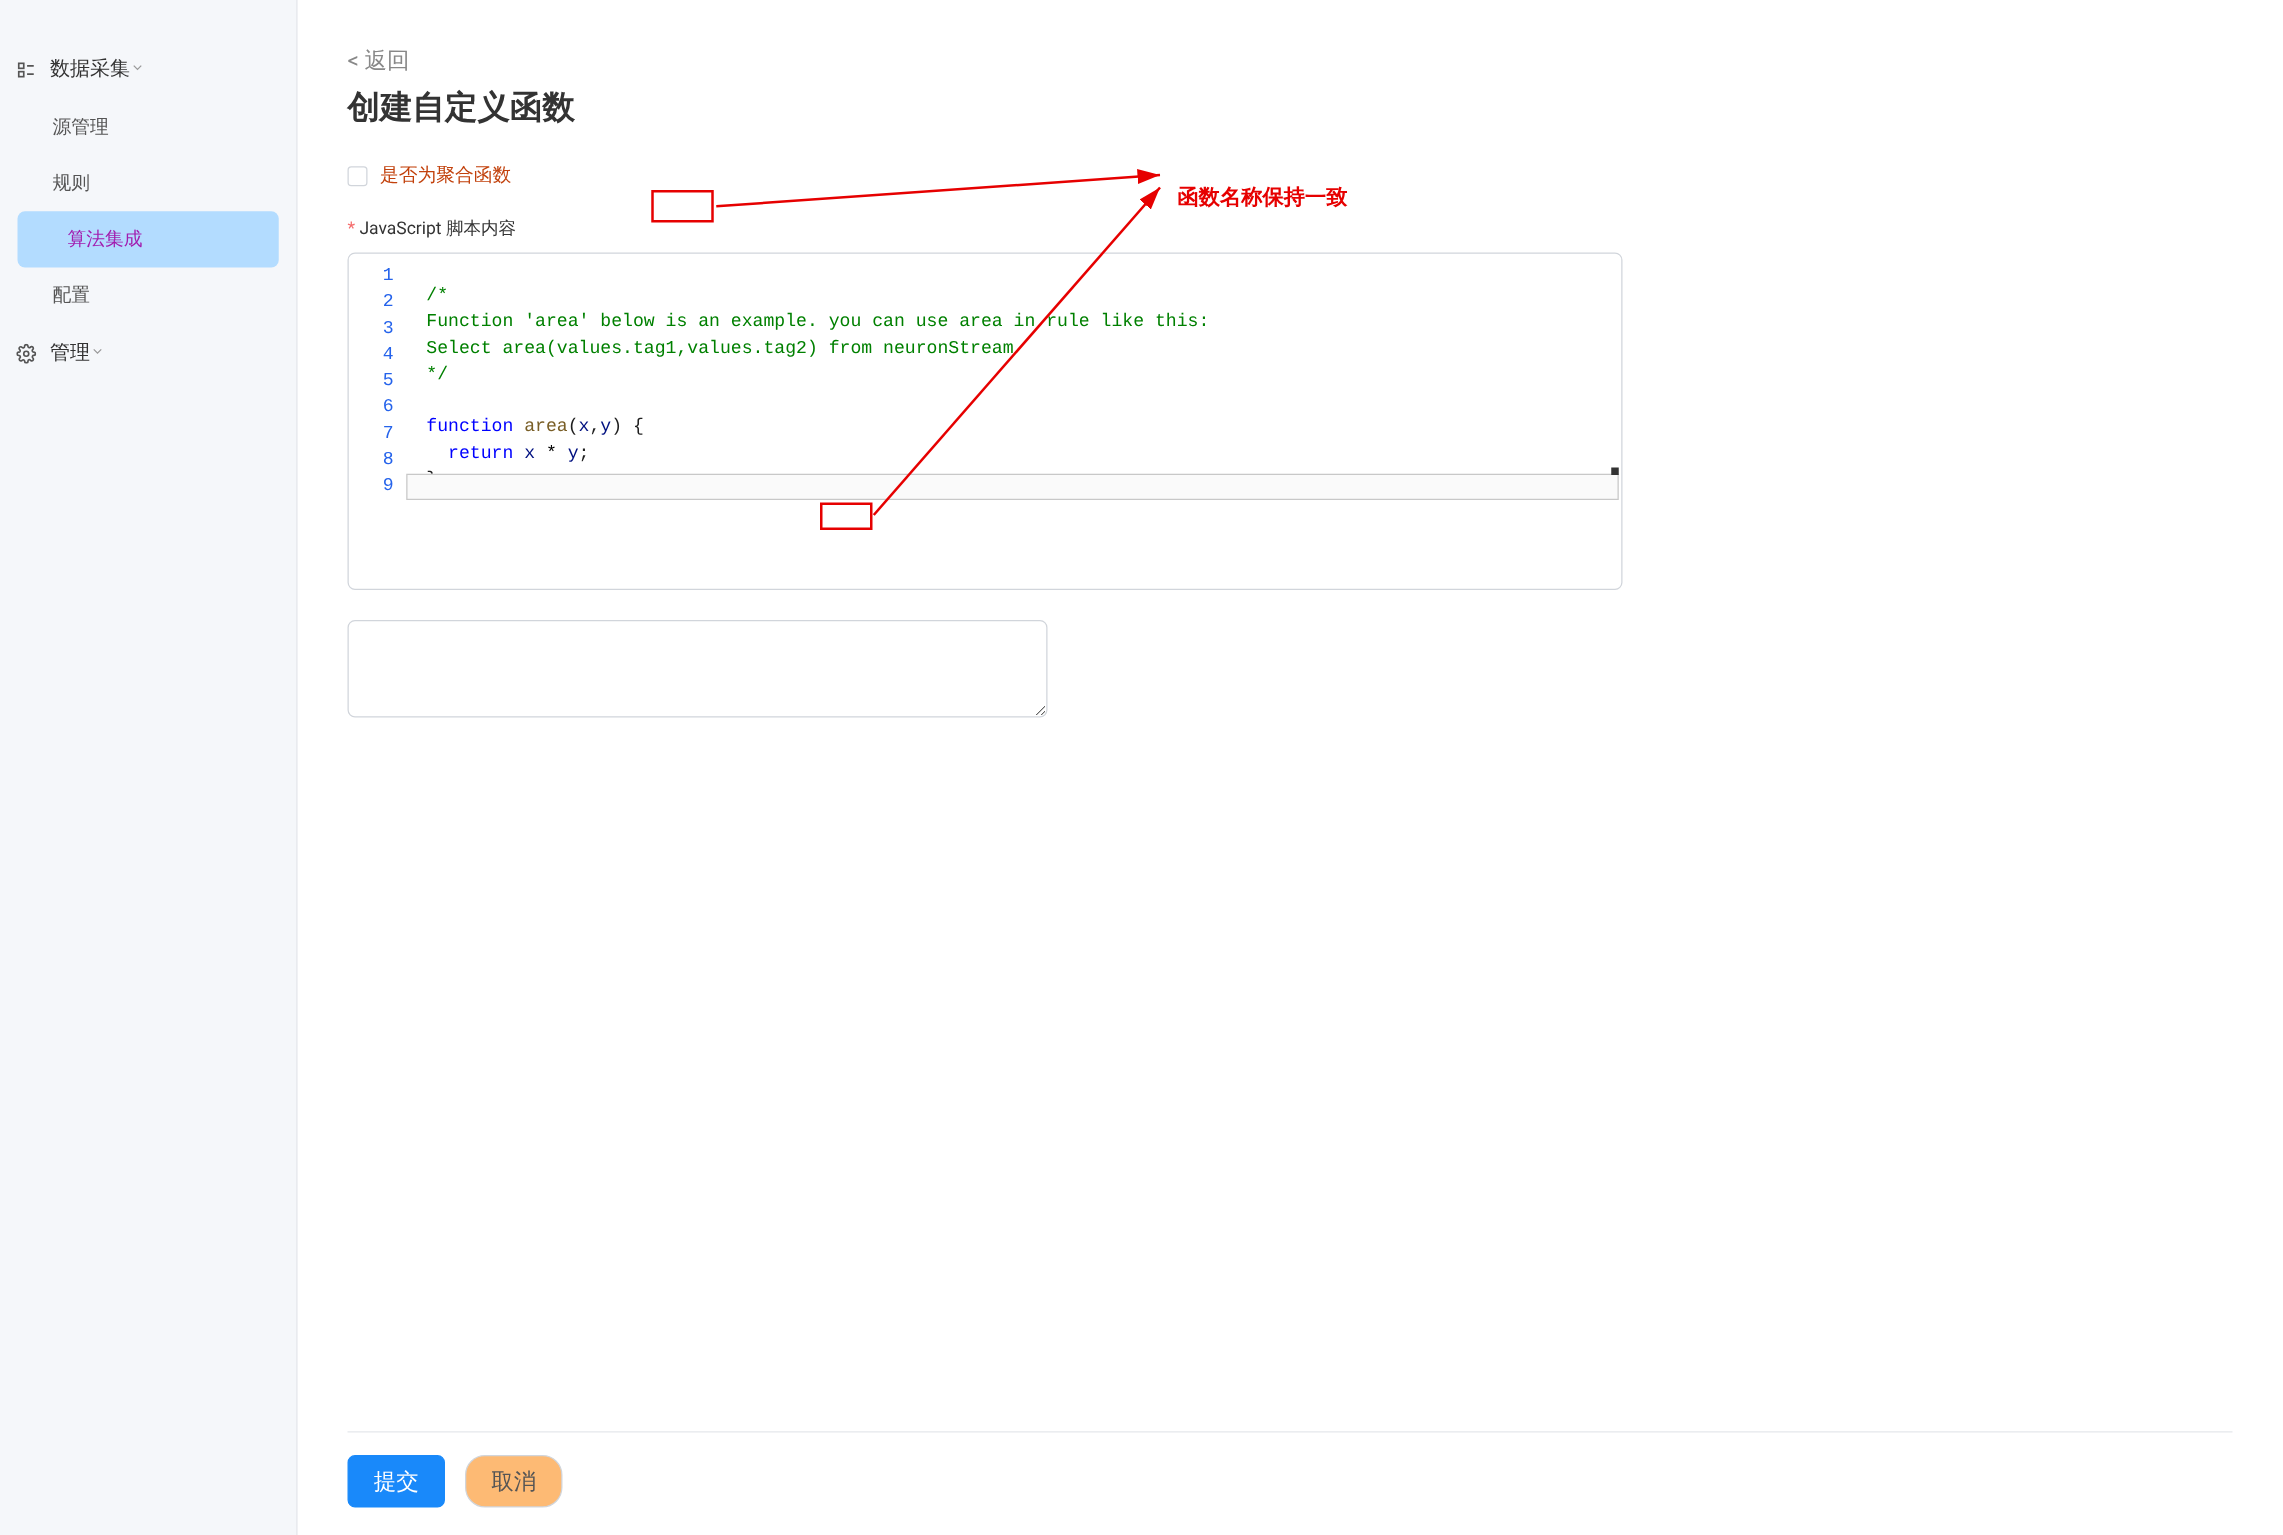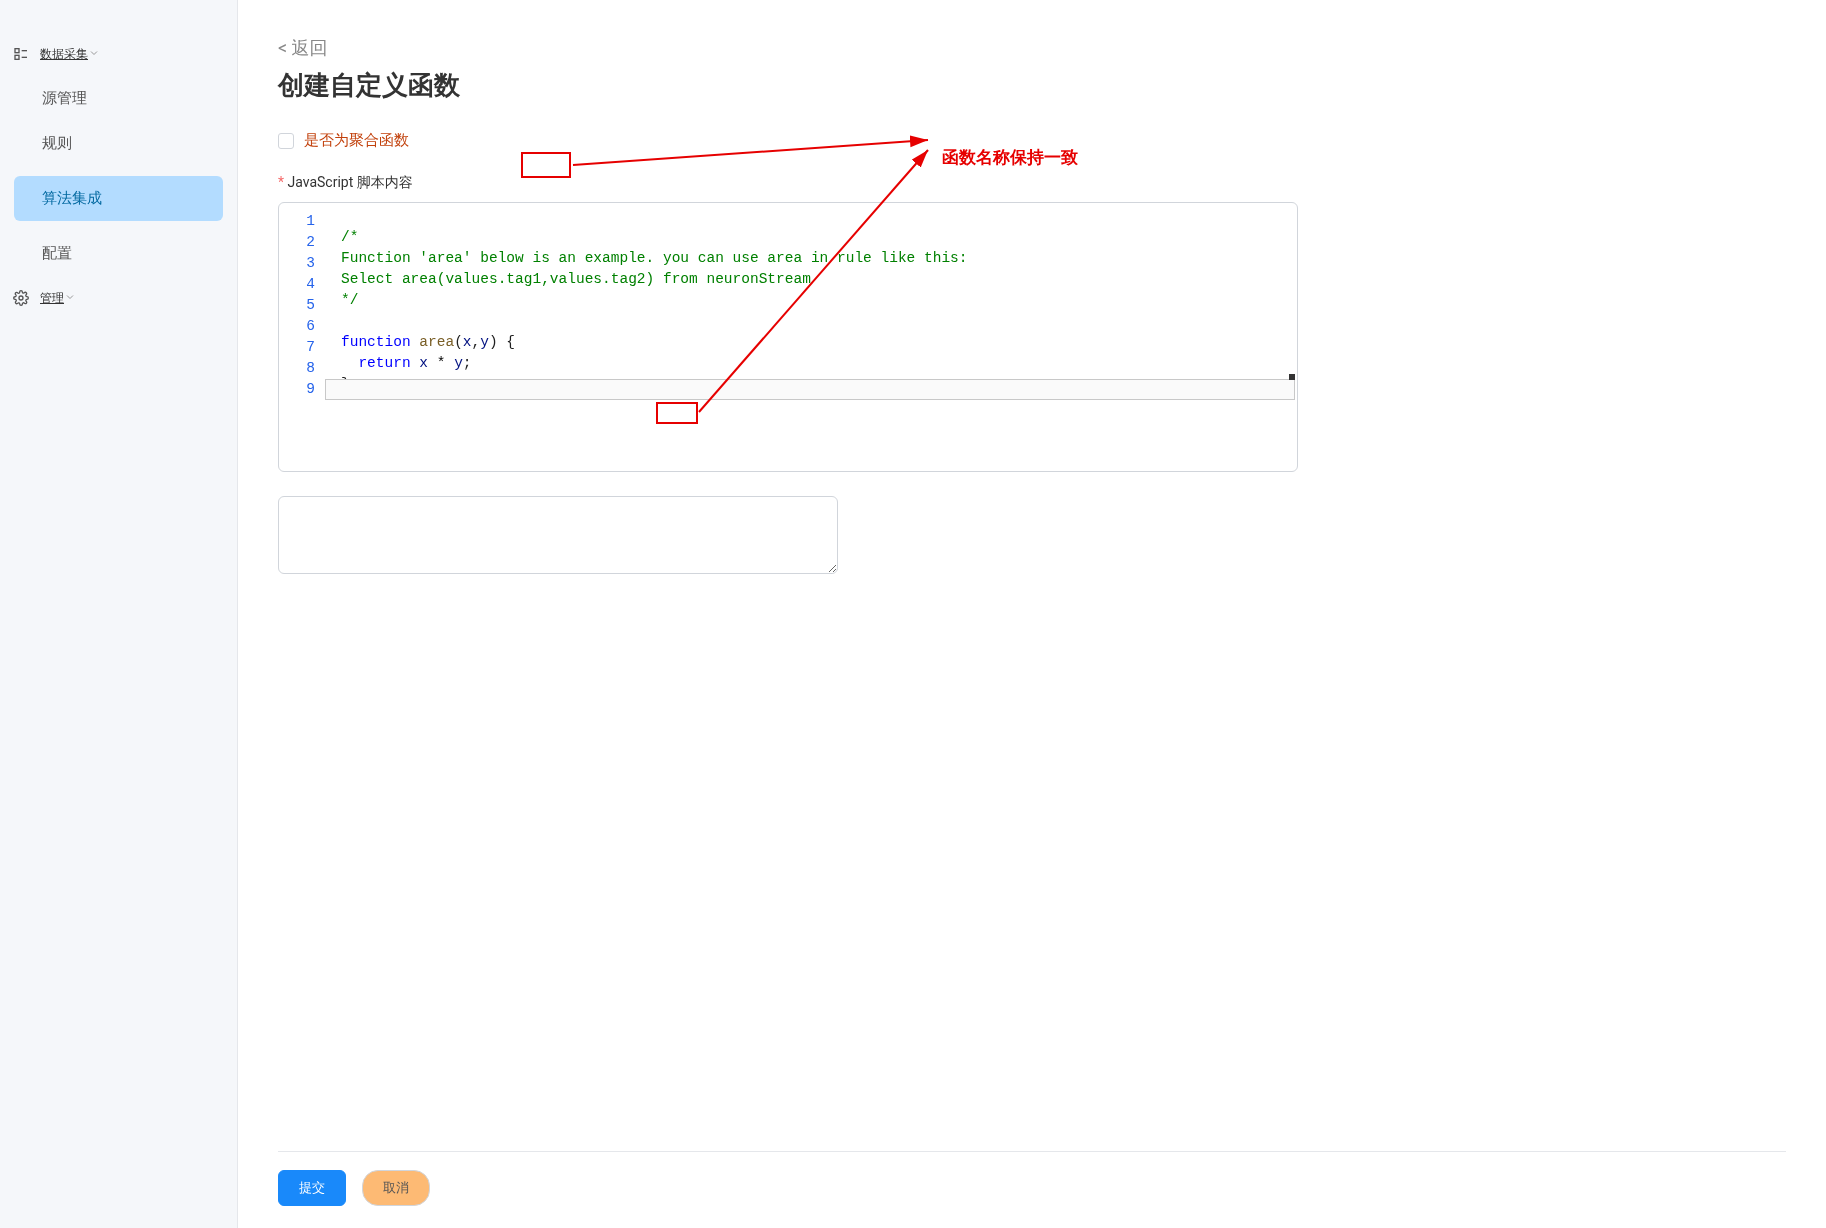--- a/index.html
+++ b/index.html
@@ -12,39 +12,38 @@
       border-right: 1px solid #e5e7eb;
       padding-top: 32px;
       flex-shrink: 0;
     }
     .menu-item {
       display: flex;
       align-items: center;
       padding: 13px 20px 13px 12px;
       cursor: pointer;
       color: #333;
-      font-size: 12px;
-      text-decoration: underline;
+      font-size: 16px;
     }
     .menu-item-left { display: flex; align-items: center; gap: 10px; }
     .menu-icon { width: 18px; height: 18px; display: inline-flex; align-items: center; justify-content: center; color: #555; }
     .menu-item .chevron { color: #999; font-size: 12px; }
     .sub-menu { padding-left: 0; }
     .sub-item {
       padding: 13px 20px 13px 42px;
       cursor: pointer;
       color: #555;
       font-size: 15px;
     }
     .sub-item.active {
       background: #b3dcff;
-      color: #0369a1;
-      margin: 10px 14px;
-      border-radius: 6px;
-      padding-left: 28px;
+      color: #a21caf;
+      margin: 0 14px;
+      border-radius: 6px;
+      padding-left: 40px;
     }
 
     .main {
       flex: 1;
       padding: 36px 40px 0 40px;
       display: flex;
       flex-direction: column;
       position: relative;
     }
     .back-link { color: #888; font-size: 18px; margin-bottom: 8px; cursor: pointer; }
@@ -124,21 +123,21 @@
     .footer-bar {
       border-top: 1px solid #e5e7eb;
       padding: 18px 0 22px;
       margin-top: auto;
       display: flex;
       gap: 16px;
     }
     .btn {
       padding: 8px 20px;
       border-radius: 6px;
-      font-size: 13px;
+      font-size: 18px;
       cursor: pointer;
       border: 1px solid transparent;
       text-align: right;
     }
     .btn-primary { background: #1989fa; color: #fff; border-color: #1989fa; }
     .btn-default { background: #fdba74; color: #555; border-color: #d1d5db; border-radius: 16px; }
 
     
     .anno-box1 { position: absolute; border: 2px solid #e60000; left: 283px; top: 152px; width: 50px; height: 26px; pointer-events:none; }
     .anno-box2 { position: absolute; border: 2px solid #e60000; left: 418px; top: 402px; width: 42px; height: 22px; pointer-events:none; }

